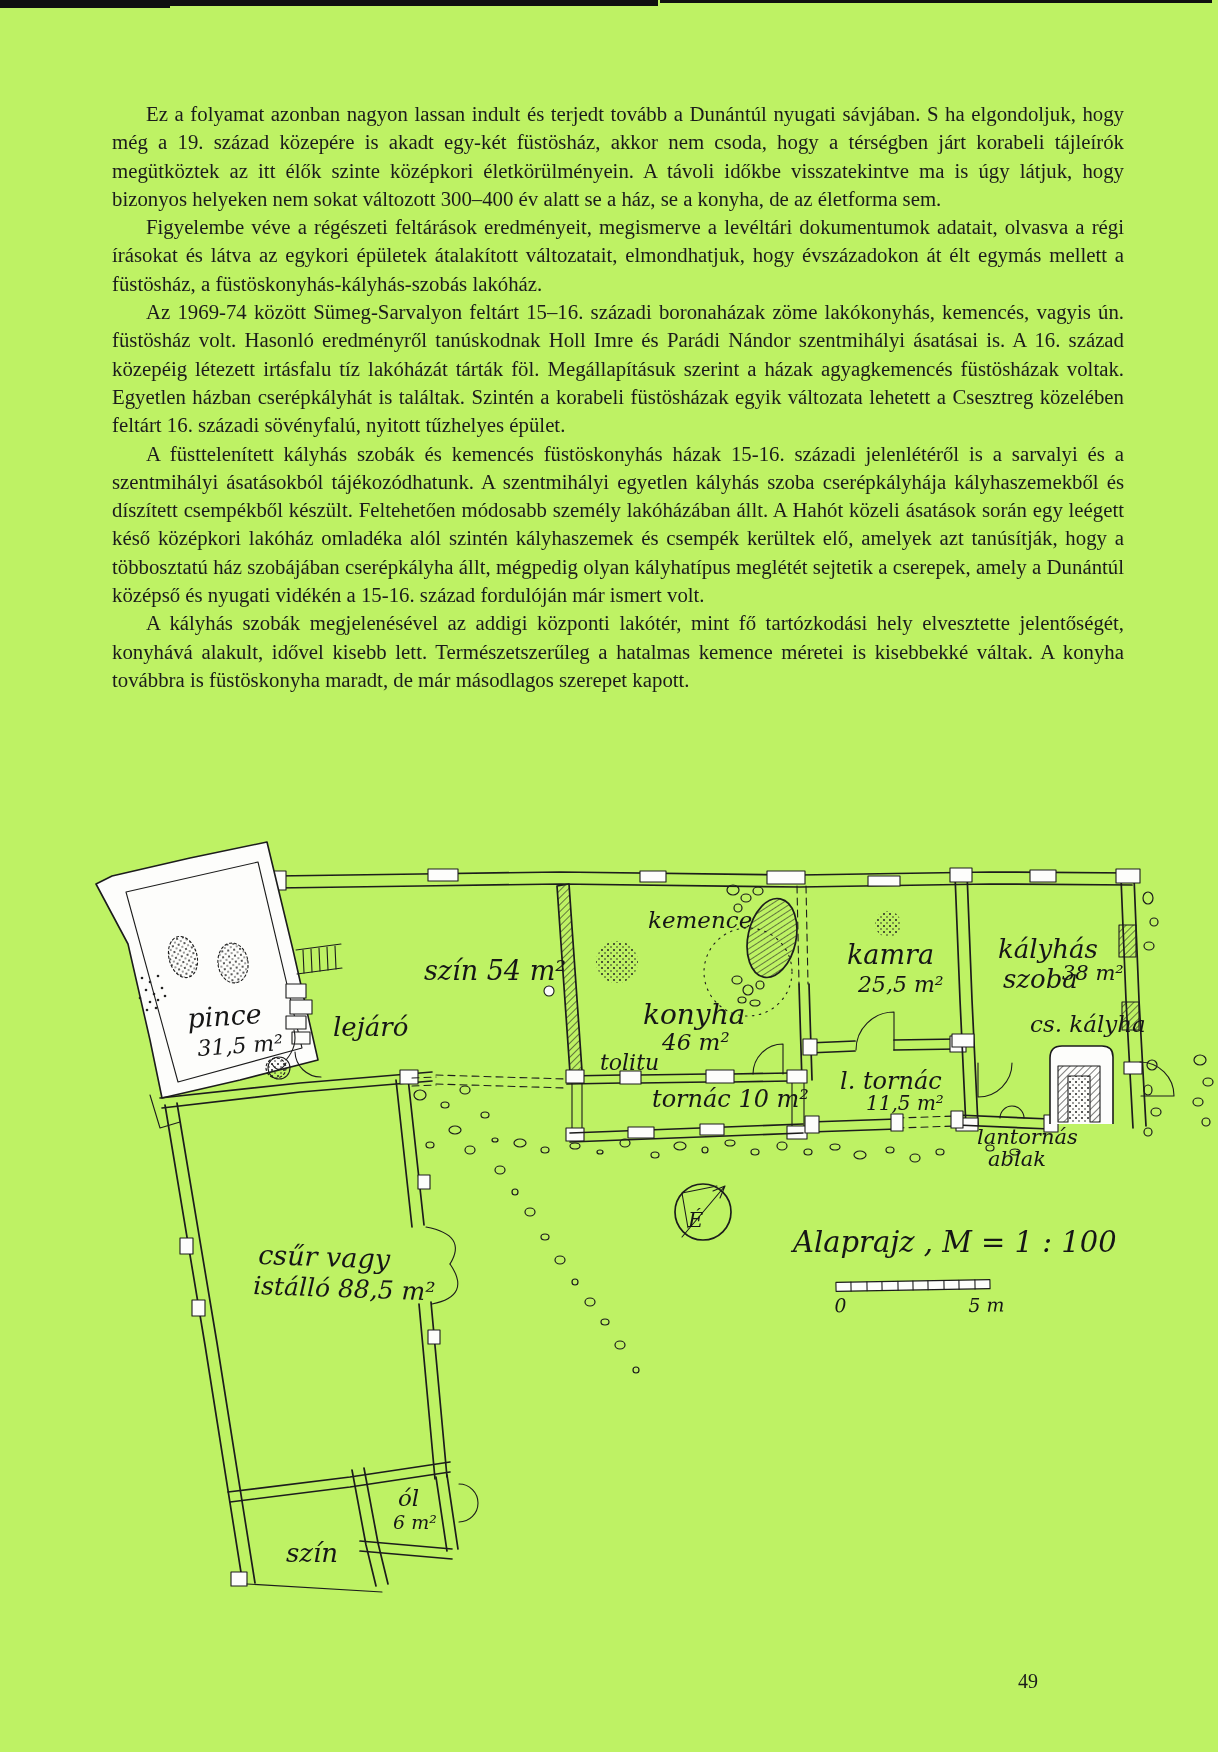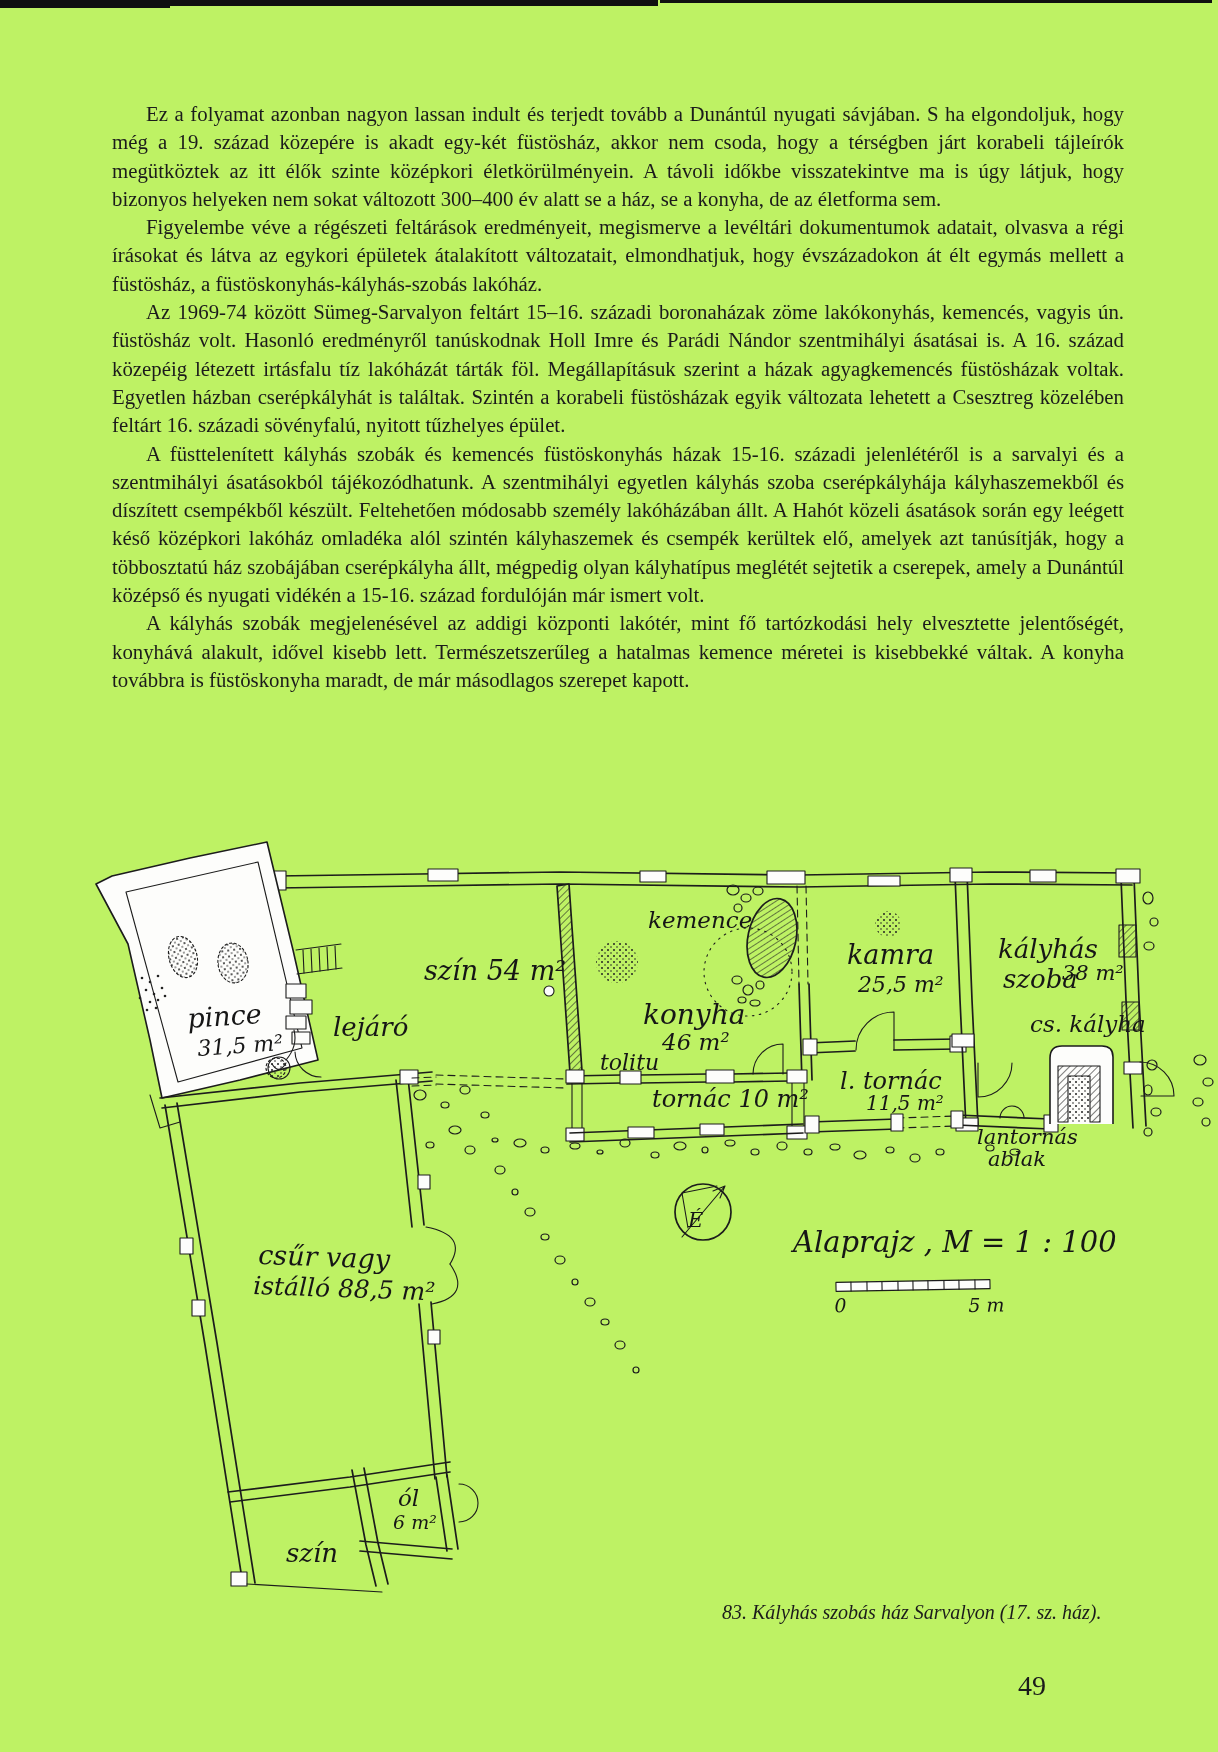--- a/index.html
+++ b/index.html
@@ -16,21 +16,21 @@
   .body-text {
     position:absolute; left:112px; top:100px; width:1012px;
     font-size:20.8px; line-height:28.3px; text-align:justify;
   }
   .body-text p { margin:0; text-indent:34px; hyphens:auto; }
 
   .caption {
     position:absolute; left:722px; top:1601px; width:390px;
     font-style:italic; font-size:20px; white-space:nowrap;
   }
-  .page-number { position:absolute; left:1018px; top:1670px; font-size:28px; }
+  .page-number { position:absolute; left:1018px; top:1670px; font-size:20px; }
 
   svg.plan { position:absolute; left:0; top:757px; }
   .s  { stroke:#1c1c1c; stroke-width:1.7; fill:none; stroke-linecap:round; stroke-linejoin:round; }
   .sf { stroke:#1c1c1c; stroke-width:1.6; fill:#fdfdfb; stroke-linejoin:round; }
   .thin { stroke-width:1.1; }
   .dash { stroke-dasharray:7 5; }
   .dot  { stroke-dasharray:1.6 5.4; stroke-linecap:round; }
   .tick { stroke-dasharray:2.2 2.6; }
   .stone { stroke:#1c1c1c; stroke-width:1.2; fill:none; }
   .dotfill { fill:url(#dots); }
@@ -337,15 +337,14 @@
       <text class="lbl" x="988" y="1166" font-size="21">ablak</text>
       <text class="lbl" x="258" y="1264" font-size="27" transform="rotate(2 258 1264)">csűr vagy</text>
       <text class="lbl" x="253" y="1294" font-size="25" transform="rotate(2 253 1294)">istálló 88,5 m²</text>
       <text class="lbl" x="286" y="1562" font-size="26">szín</text>
       <text class="lbl" x="398" y="1506" font-size="23">ól</text>
       <text class="lbl" x="393" y="1529" font-size="19">6 m²</text>
       <text class="lbl" x="793" y="1252" font-size="29">Alaprajz , M = 1 : 100</text>
     </g>
   </svg>
 
-  <div class="caption">83. Kályhás szobás ház Sarvalyon (17. sz. ház).</div>
   <div class="page-number">49</div>
 </div>
 
 </body></html>

